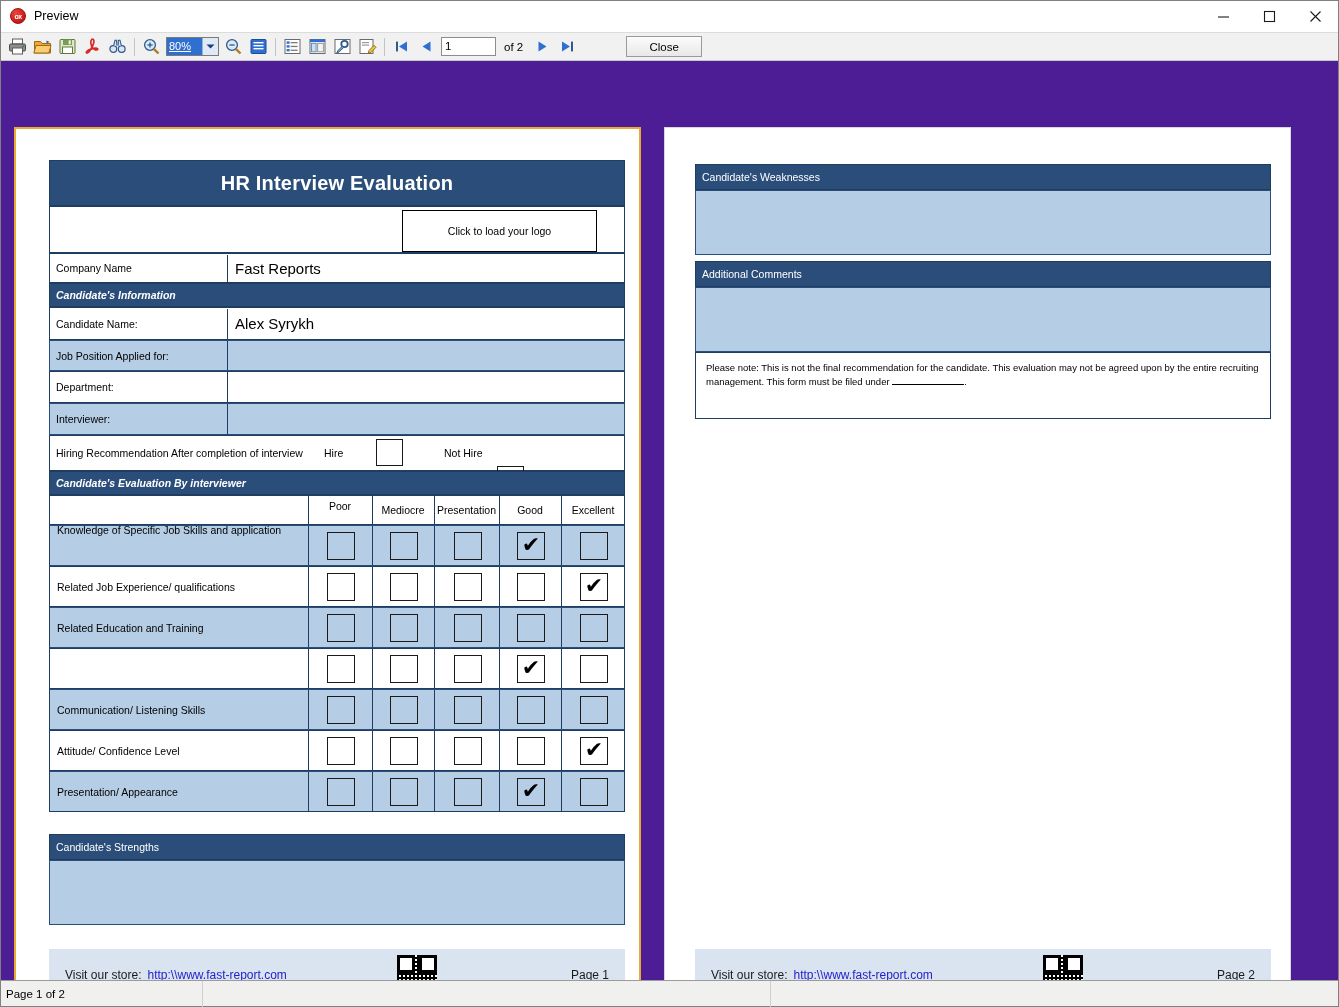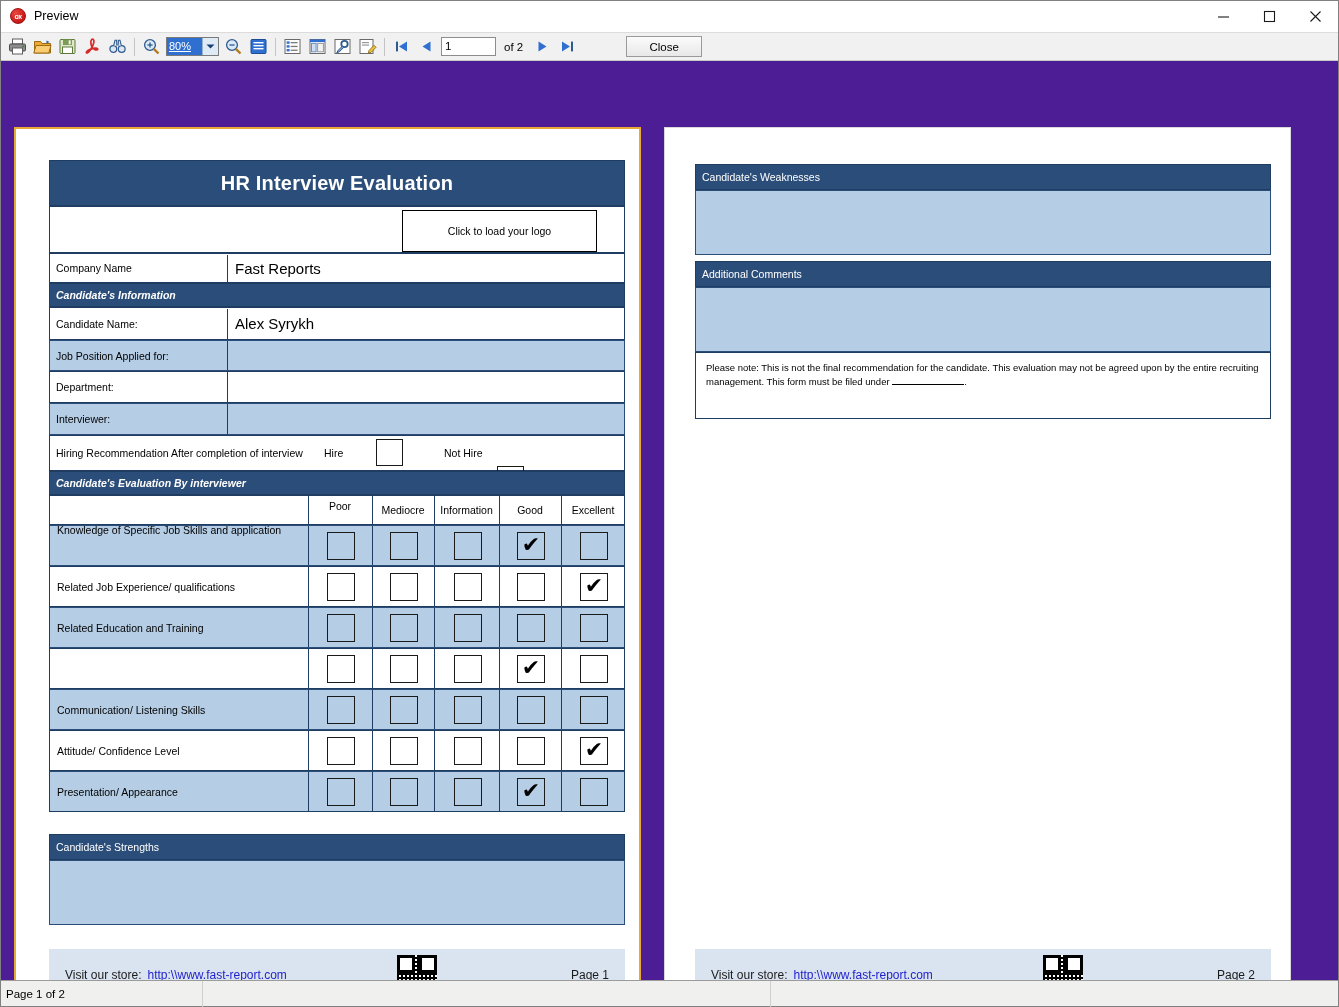--- a/index.html
+++ b/index.html
@@ -444,21 +444,21 @@
 
         <div class="rpt band-dark sec-head" style="left:33px; top:342px; width:576px; height:24px;">Candidate's Evaluation By interviewer</div>
 
         <div class="rpt" id="eval-table" style="left: 33px; top: 366px; width: 576px; height: 318px; position: absolute;">
             <div class="band-white" style="position: absolute; left: 0px; top: 0px; width: 576px; height: 30px;"></div>
             <div style="position: absolute; left: 259px; top: 1px; width: 1px; height: 28px; background: rgb(31, 60, 97);"></div>
             <div class="eval-col-head" style="position: absolute; left: 259px; top: 1px; width: 64px; height: 20px;">Poor</div>
             <div style="position: absolute; left: 323px; top: 1px; width: 1px; height: 28px; background: rgb(31, 60, 97);"></div>
             <div class="eval-col-head" style="position: absolute; left: 323px; top: 1px; width: 62px; height: 28px;">Mediocre</div>
             <div style="position: absolute; left: 385px; top: 1px; width: 1px; height: 28px; background: rgb(31, 60, 97);"></div>
-            <div class="eval-col-head" style="position: absolute; left: 385px; top: 1px; width: 65px; height: 28px;">Information</div>
+            <div class="eval-col-head" style="position: absolute; left: 385px; top: 1px; width: 65px; height: 28px;">Presentation</div>
             <div style="position: absolute; left: 450px; top: 1px; width: 1px; height: 28px; background: rgb(31, 60, 97);"></div>
             <div class="eval-col-head" style="position: absolute; left: 450px; top: 1px; width: 62px; height: 28px;">Good</div>
             <div style="position: absolute; left: 512px; top: 1px; width: 1px; height: 28px; background: rgb(31, 60, 97);"></div>
             <div class="eval-col-head" style="position: absolute; left: 512px; top: 1px; width: 64px; height: 28px;">Excellent</div>
             <div class="band-light" style="position: absolute; left: 0px; top: 30px; width: 576px; height: 41px;"></div>
             <div class="label-cell" style="position: absolute; left: 3px; top: 15px; width: 253px; height: 39px;">Knowledge of Specific Job Skills and application</div>
             <div style="position: absolute; left: 259px; top: 31px; width: 1px; height: 39px; background: rgb(31, 60, 97);"></div>
             <div class="chk lightbg" style="position: absolute; left: 278px; top: 36.5px; width: 28px; height: 28px;"></div>
             <div style="position: absolute; left: 323px; top: 31px; width: 1px; height: 39px; background: rgb(31, 60, 97);"></div>
             <div class="chk lightbg" style="position: absolute; left: 341px; top: 36.5px; width: 28px; height: 28px;"></div>

